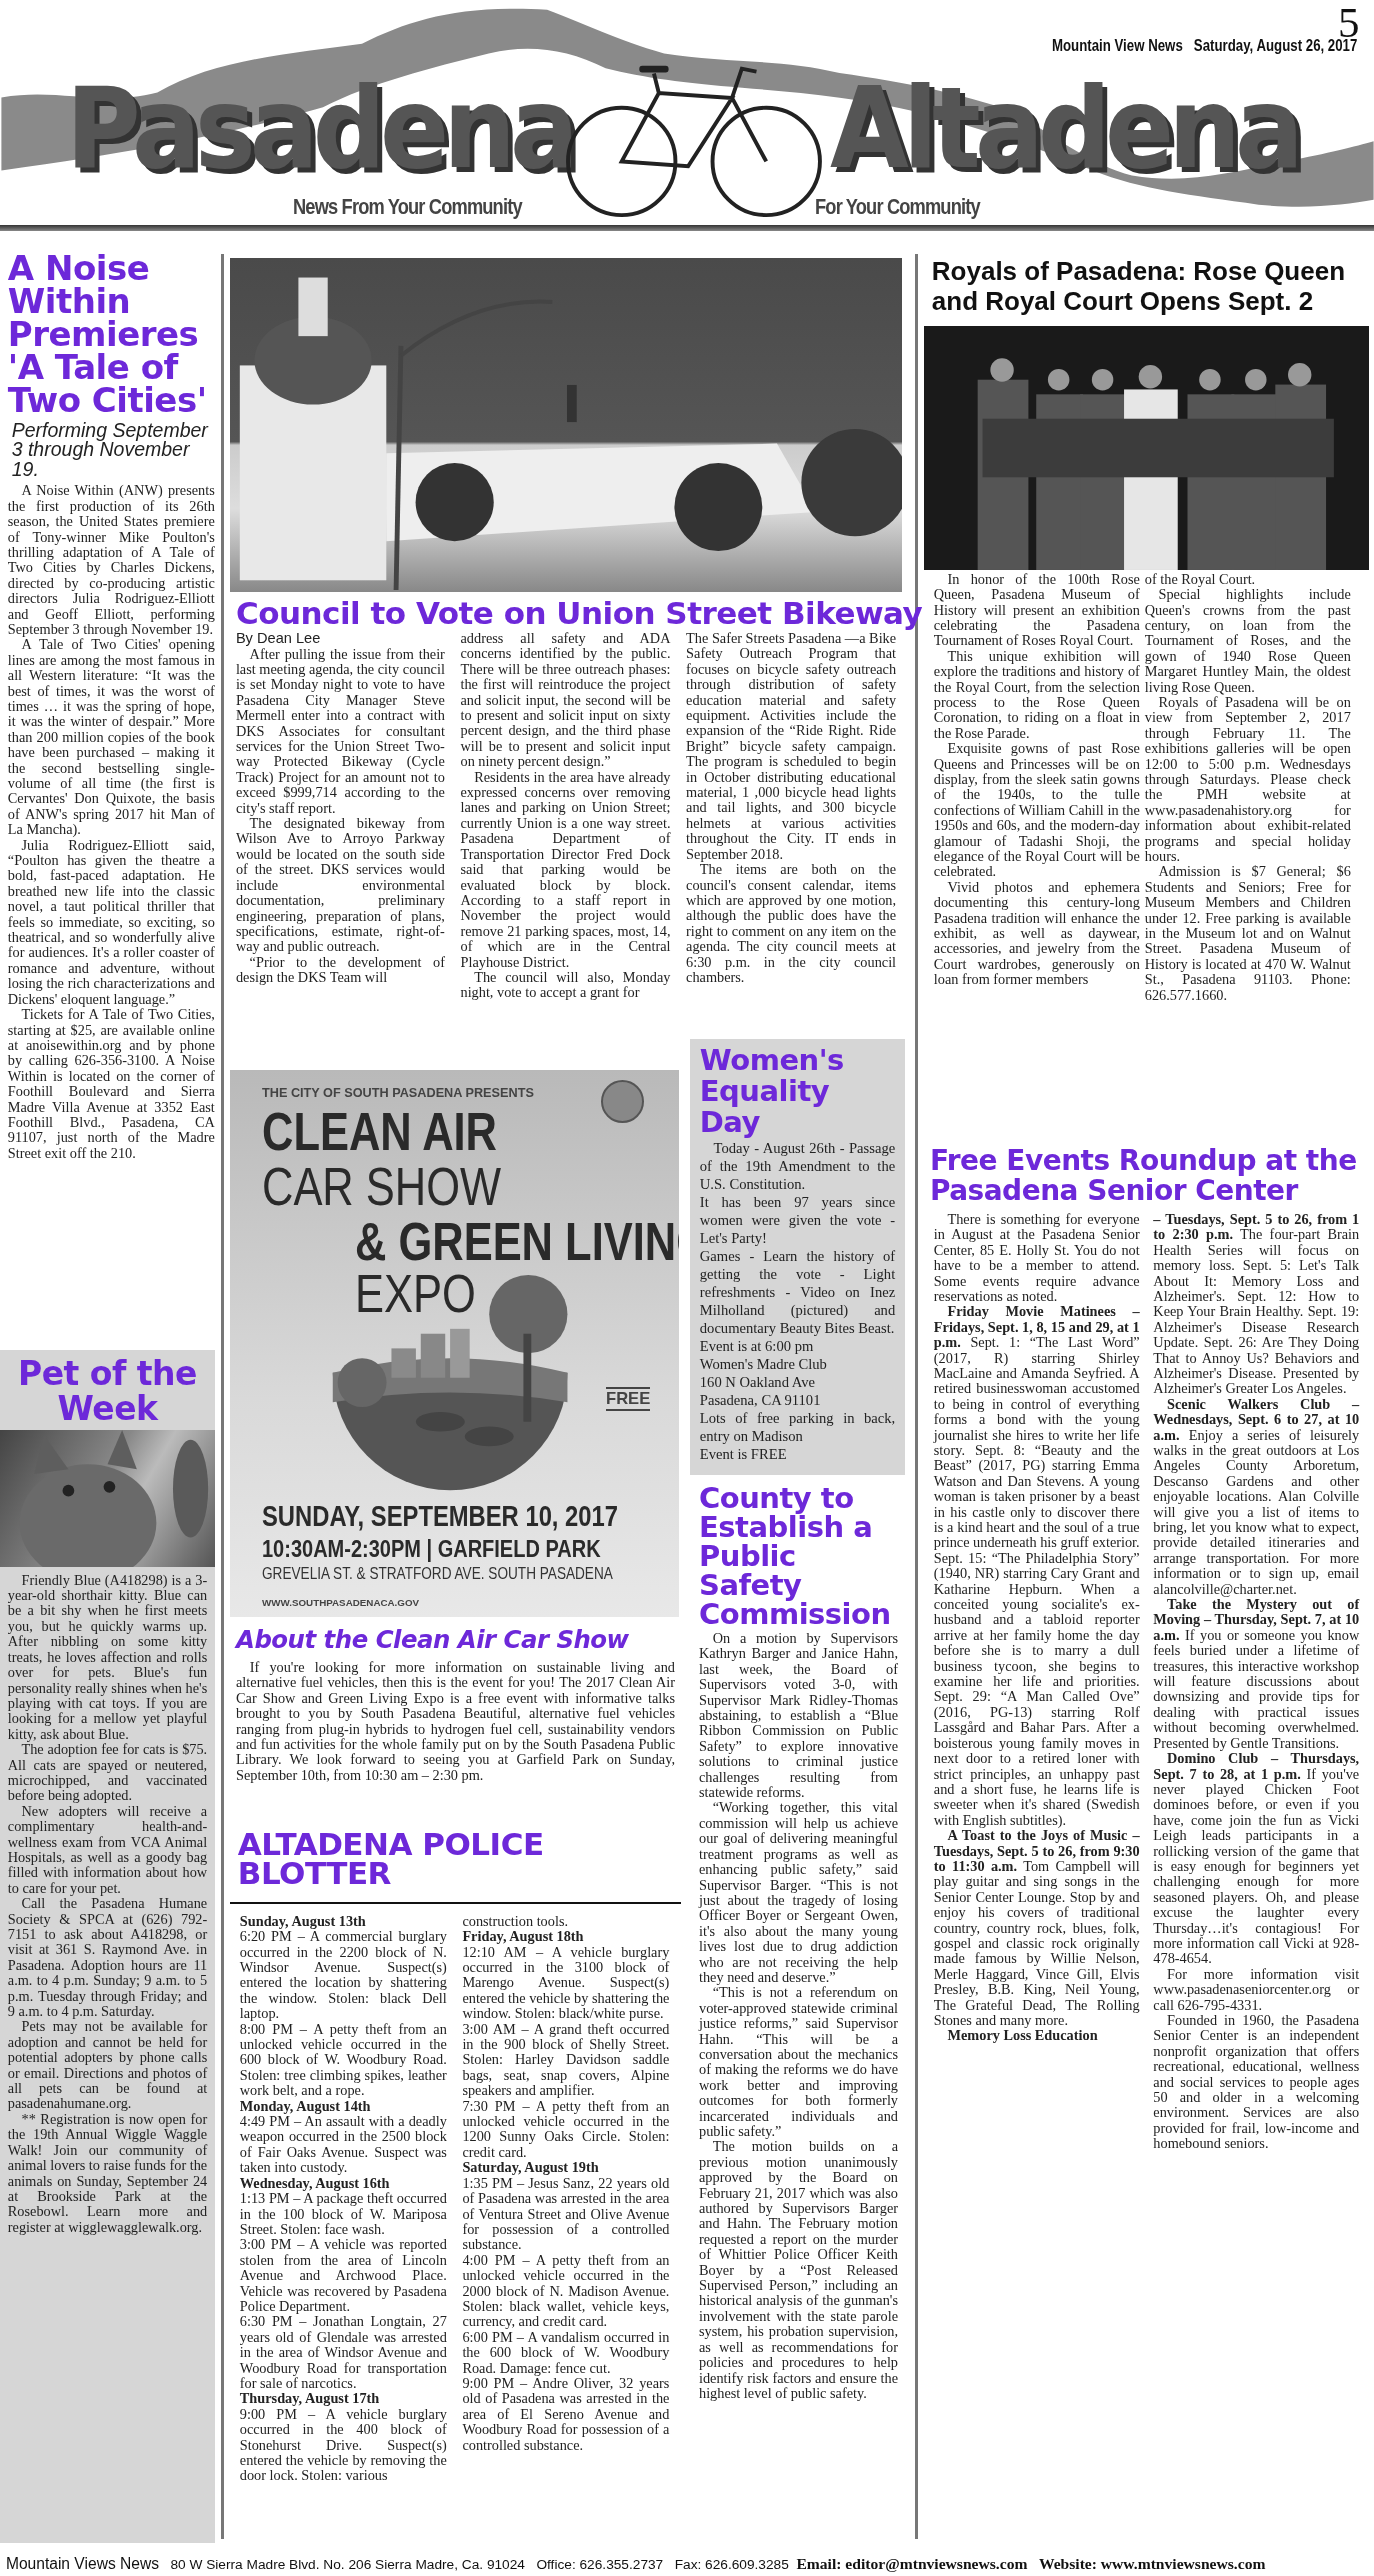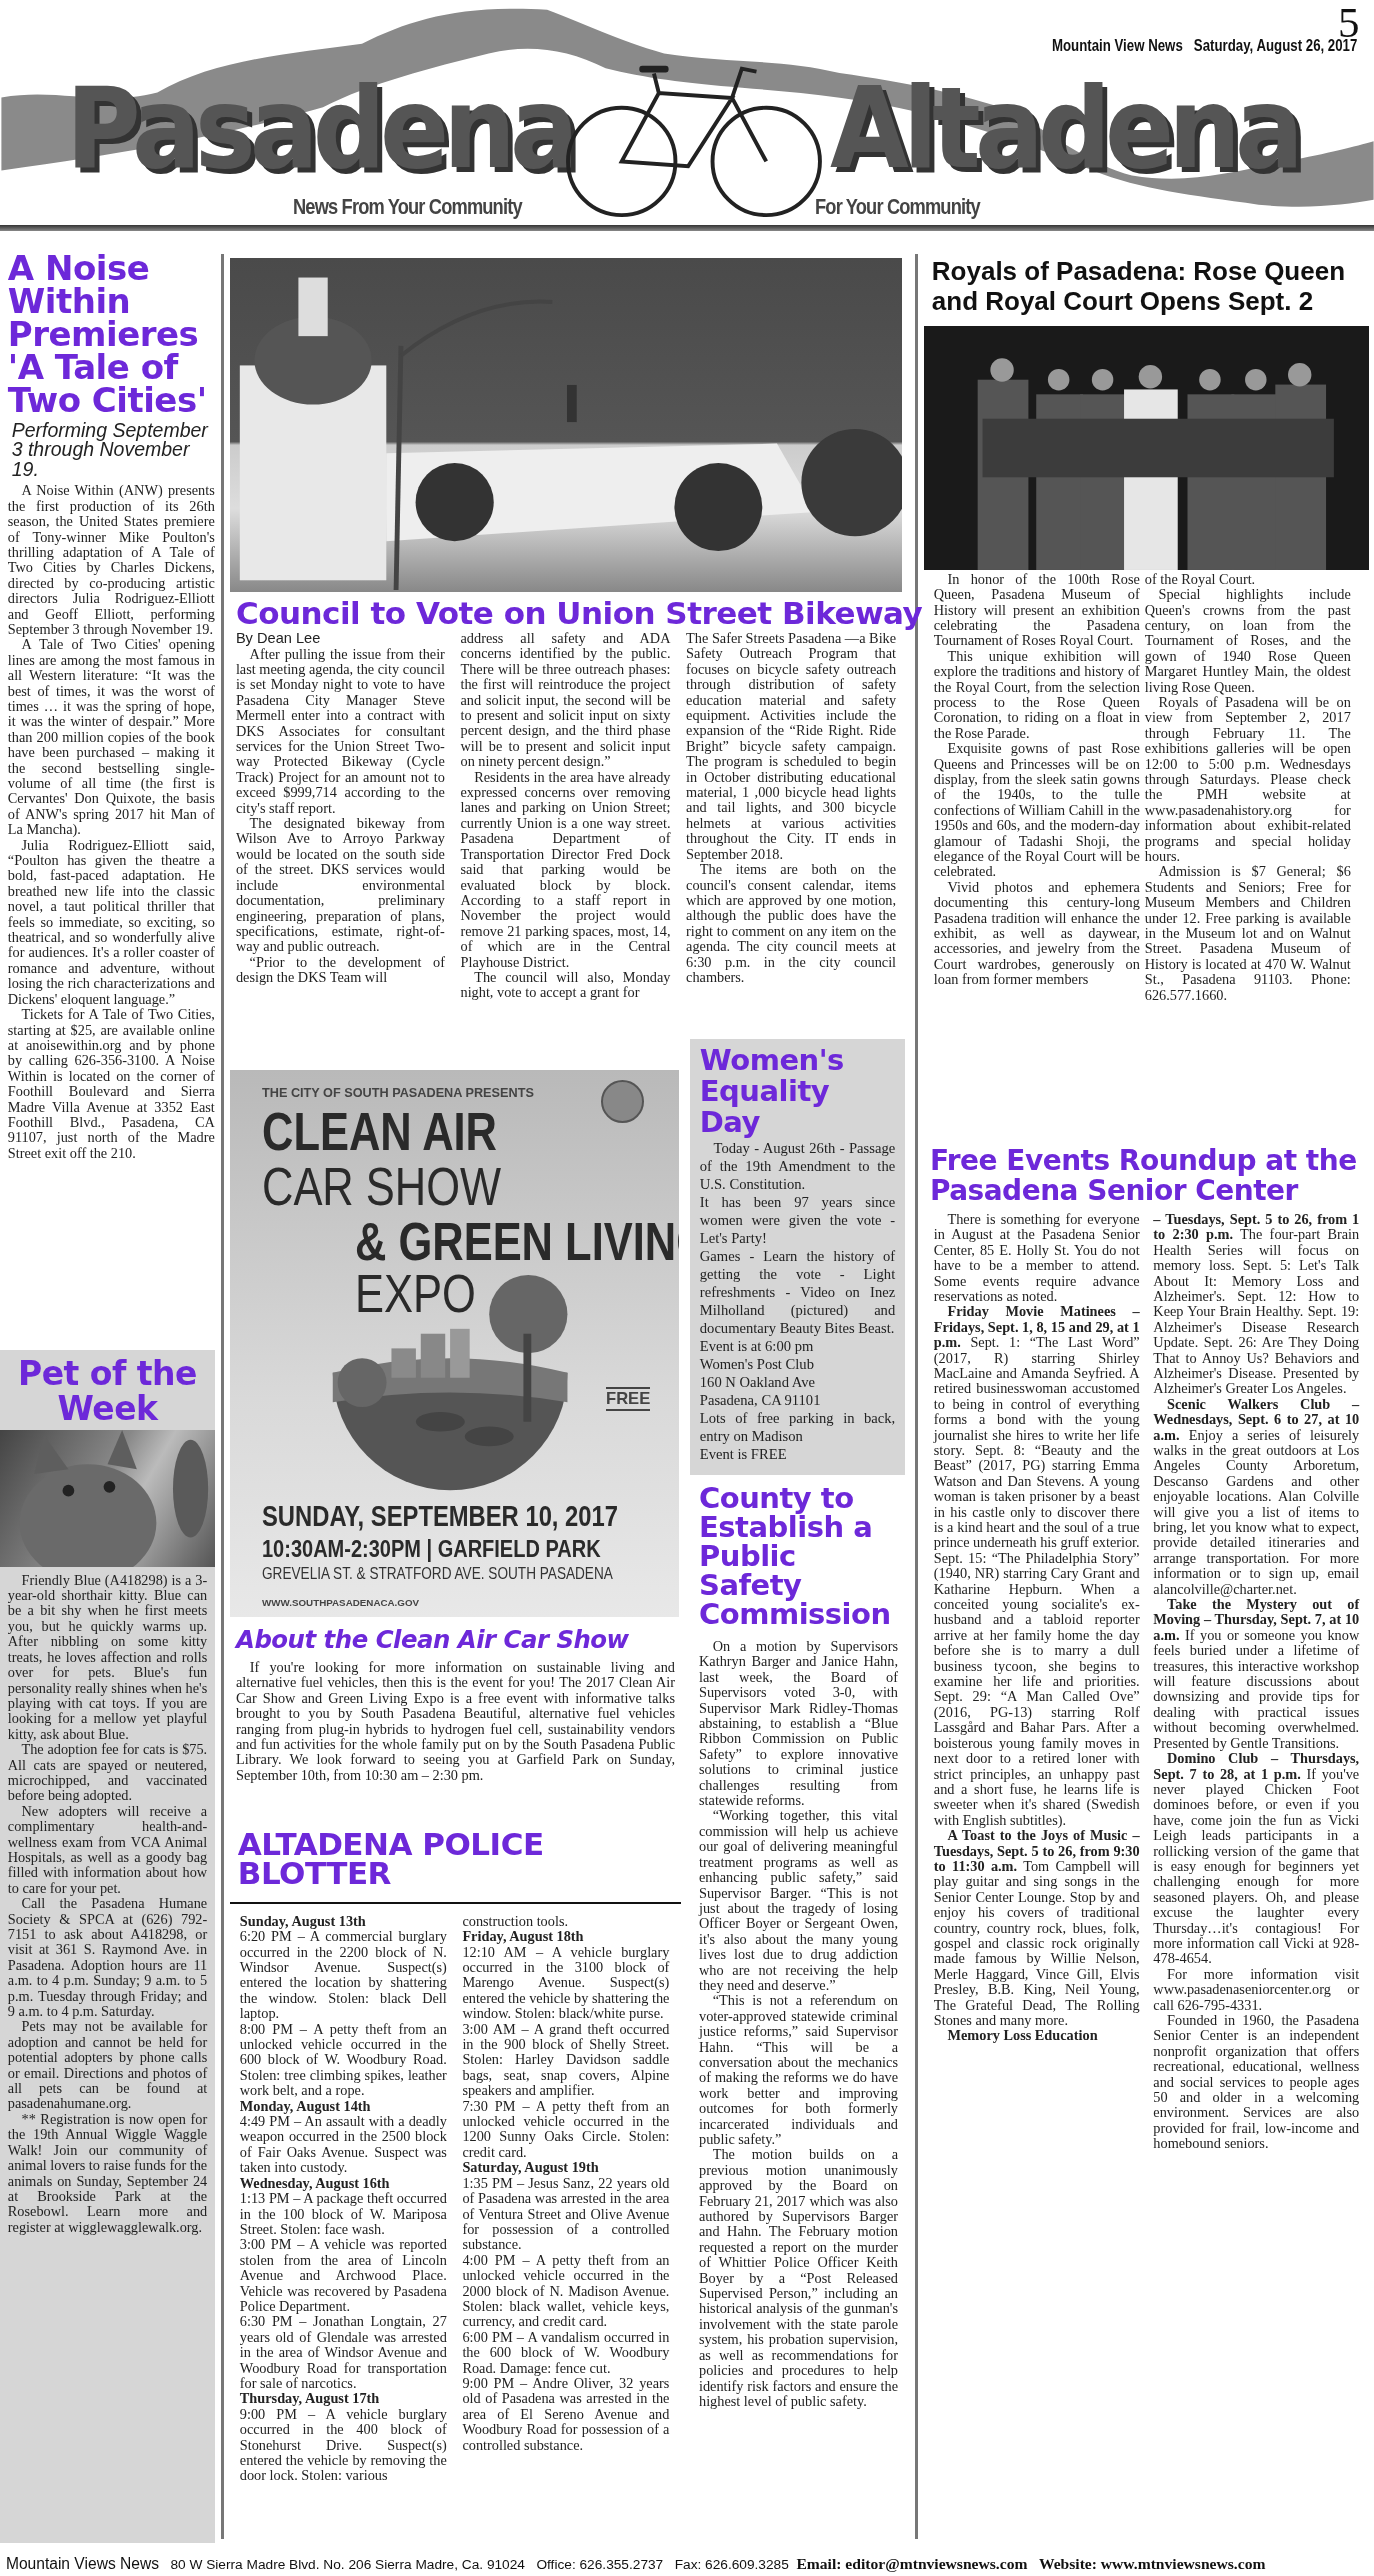--- a/index.html
+++ b/index.html
@@ -188,31 +188,31 @@
   </div>
 </section>
 
 <section class="abs gray-box" style="left:690px;top:1039px;width:215px;height:436px;padding:5.9px 9.8px">
   <h2 class="head-geo" style="font-size:29px;line-height:31px">Women's Equality Day</h2>
   <div class="body-text" style="margin-top:1px;font-size:14.6px;line-height:18px">
     <p>Today - August 26th - Passage of the 19th Amendment to the U.S. Constitution.</p>
     <p class="noind">It has been 97 years since women were given the vote - Let's Party!</p>
     <p class="noind">Games - Learn the history of getting the vote - Light refreshments - Video on Inez Milholland (pictured) and documentary Beauty Bites Beast.</p>
     <p class="noind">Event is at 6:00 pm</p>
-    <p class="noind">Women's Post Club</p>
+    <p class="noind">Women's Madre Club</p>
     <p class="noind">160 N Oakland Ave</p>
     <p class="noind">Pasadena, CA 91101</p>
     <p class="noind">Lots of free parking in back, entry on Madison</p>
     <p class="noind">Event is FREE</p>
   </div>
 </section>
 
 <article class="abs" style="left:699px;top:1484px;width:199px">
   <h1 class="head-geo" style="font-size:29px;line-height:29px">County to Establish a Public Safety Commission</h1>
-  <div class="body-text" style="margin-top:10px">
+  <div class="body-text" style="margin-top:2px">
     <p>On a motion by Supervisors Kathryn Barger and Janice Hahn, last week, the Board of Supervisors voted 3-0, with Supervisor Mark Ridley-Thomas abstaining, to establish a “Blue Ribbon Commission on Public Safety” to explore innovative solutions to criminal justice challenges resulting from statewide reforms.</p>
     <p>“Working together, this vital commission will help us achieve our goal of delivering meaningful treatment programs as well as enhancing public safety,” said Supervisor Barger. “This is not just about the tragedy of losing Officer Boyer or Sergeant Owen, it's also about the many young lives lost due to drug addiction who are not receiving the help they need and deserve.”</p>
     <p>“This is not a referendum on voter-approved statewide criminal justice reforms,” said Supervisor Hahn. “This will be a conversation about the mechanics of making the reforms we do have work better and improving outcomes for both formerly incarcerated individuals and public safety.”</p>
     <p>The motion builds on a previous motion unanimously approved by the Board on February 21, 2017 which was also authored by Supervisors Barger and Hahn. The February motion requested a report on the murder of Whittier Police Officer Keith Boyer by a “Post Released Supervised Person,” including an historical analysis of the gunman's involvement with the state parole system, his probation supervision, as well as recommendations for policies and procedures to help identify risk factors and ensure the highest level of public safety.</p>
   </div>
 </article>
 
 <article class="abs" style="left:924px;top:252px;width:445px">
   <h1 class="sans" style="font-size:26px;font-weight:bold;line-height:30px;color:#111;padding:3.9px 3.9px 0 7.8px">Royals of Pasadena: Rose Queen and Royal Court Opens Sept. 2</h1>
   <div class="photo" style="margin-top:9.8px;width:445px;height:244px;background:#1a1a1a">

